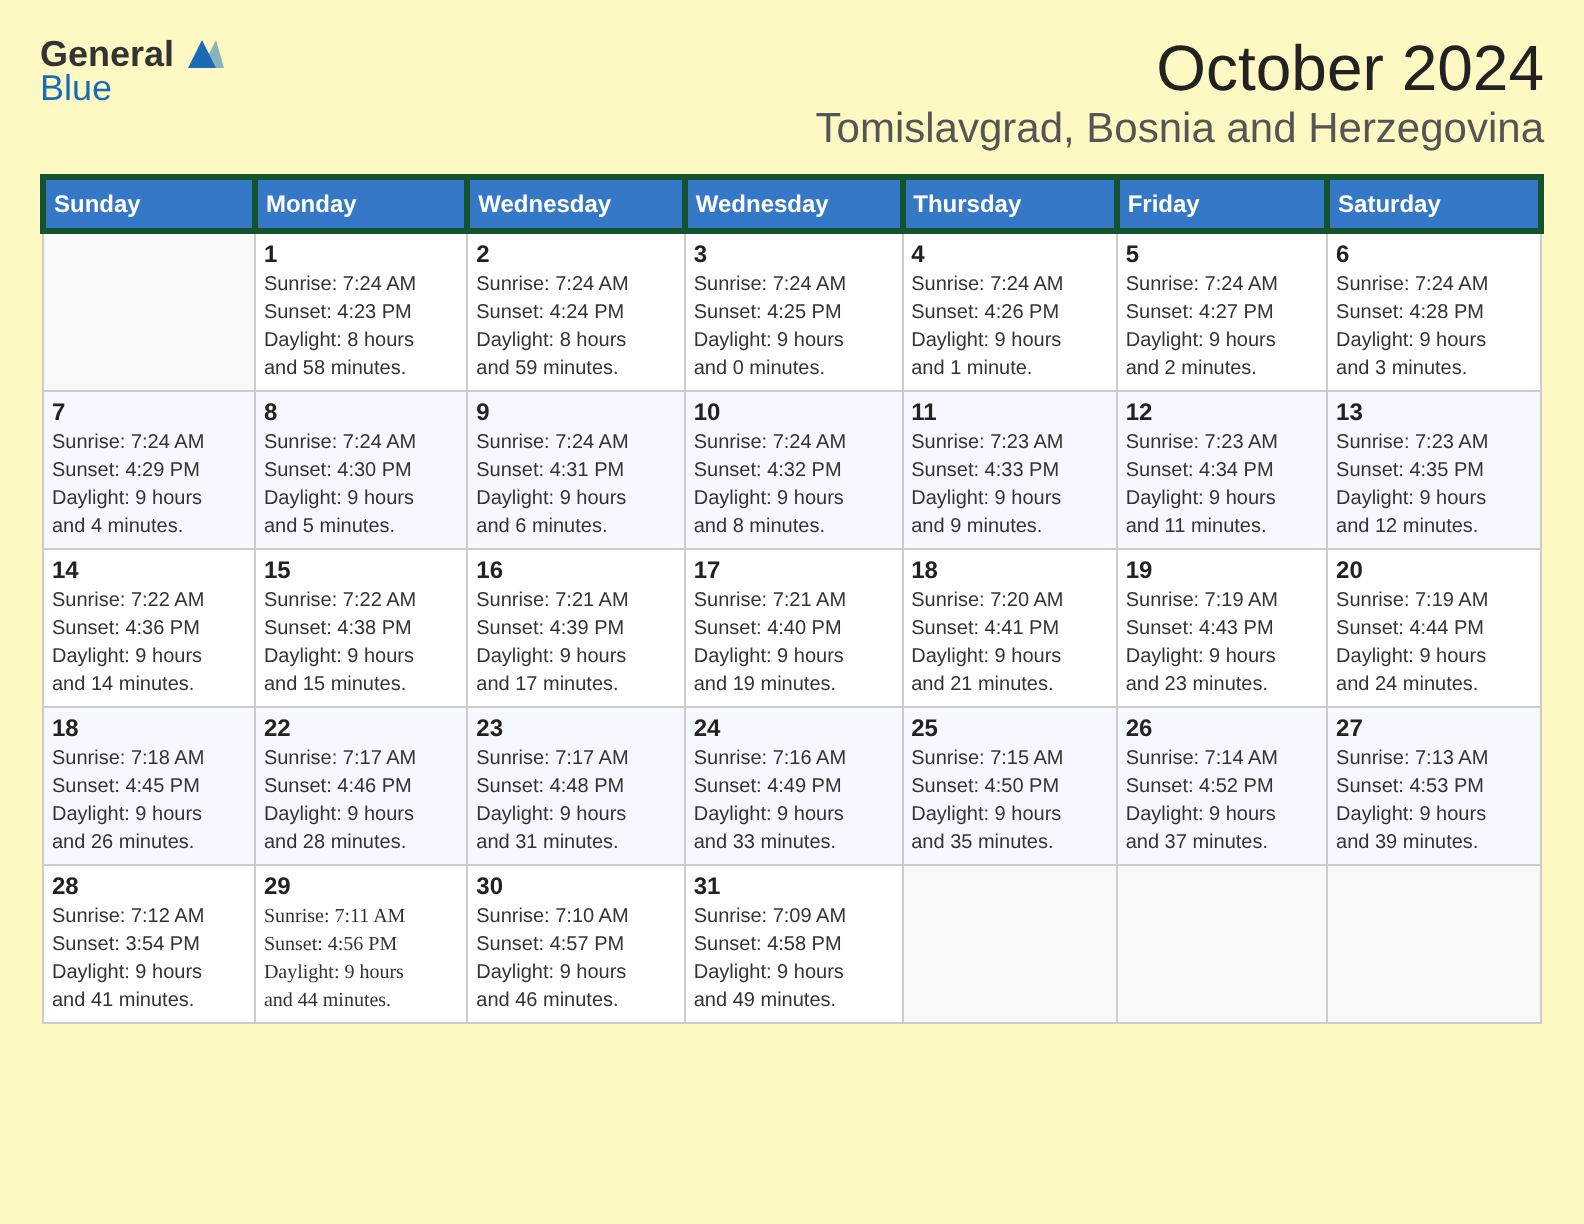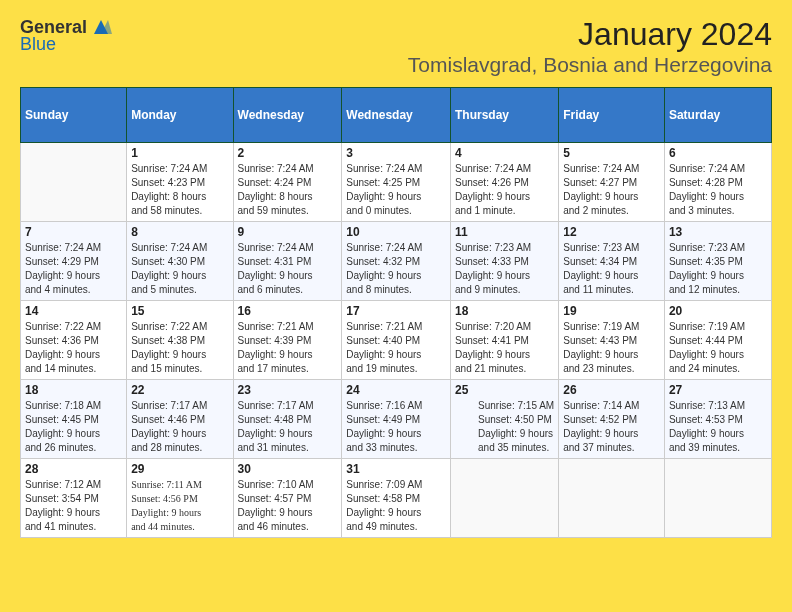--- a/index.html
+++ b/index.html
@@ -7,21 +7,21 @@
       font-family: Arial, sans-serif;
       background: #fff;
       width: 792px;
       height: 612px;
       overflow: hidden;
     }
     .page {
       width: 792px;
       min-height: 612px;
       padding: 16px 20px 10px 20px;
-      background: #fde047;
+      background: #fef9c3;
     }
     .header {
       display: flex;
       align-items: flex-start;
       justify-content: space-between;
       margin-bottom: 10px;
     }
     .logo {
       display: flex;
       align-items: center;
@@ -42,25 +42,25 @@
       margin-left: 40px;
     }
     .calendar-table {
       width: 100%;
       border-collapse: collapse;
       font-size: 11px;
     }
     .calendar-table th {
       background: #3578c8;
       color: #fff;
-      padding: 20px 4px;
+      padding: 5px 4px;
       font-size: 12px;
       font-weight: bold;
       text-align: left;
-      border: 1px solid #14532d;
+      border: 3px solid #14532d;
     }
     .calendar-table td {
       border: 1px solid #ccc;
       padding: 3px 4px;
       vertical-align: top;
       background: #fff;
       width: 113px;
       height: 75px;
     }
     .calendar-table tr:nth-child(even) td {
@@ -93,21 +93,21 @@
           <span class="logo-general" style="font-size:18px;font-weight:bold;color:#333;">General</span>
           <svg width="22" height="22" viewBox="0 0 22 22" style="margin-left:3px;">
             <polygon points="4,18 11,4 18,18" fill="#1a6bb5"></polygon>
             <polygon points="11,18 18,4 22,18" fill="#1a6bb5" opacity="0.5"></polygon>
           </svg>
         </div>
         <span class="logo-blue" style="font-size:18px;font-weight:normal;color:#1a6bb5;display:block;margin-top:-4px;">Blue</span>
       </div>
     </div>
     <div class="title-block">
-      <div class="month-title">January 2024</div>
+      <div class="month-title">October 2024</div>
       <div class="location-title">Tomislavgrad, Bosnia and Herzegovina</div>
     </div>
   </div>
 
   <table class="calendar-table">
     <thead>
       <tr>
       <th>Sunday</th>
           <th>Monday</th>
           <th>Wednesday</th>
@@ -289,21 +289,21 @@
           </td>
           <td>
             <span class="day-number">24</span>
             <div class="day-info" style="white-space: pre-line;">Sunrise: 7:16 AM
 Sunset: 4:49 PM
 Daylight: 9 hours
 and 33 minutes.</div>
           </td>
           <td>
             <span class="day-number">25</span>
-            <div class="day-info" style="white-space: pre-line; margin-left: 23px;">Sunrise: 7:15 AM
+            <div class="day-info" style="white-space: pre-line;">Sunrise: 7:15 AM
 Sunset: 4:50 PM
 Daylight: 9 hours
 and 35 minutes.</div>
           </td>
           <td>
             <span class="day-number">26</span>
             <div class="day-info" style="white-space: pre-line;">Sunrise: 7:14 AM
 Sunset: 4:52 PM
 Daylight: 9 hours
 and 37 minutes.</div>

